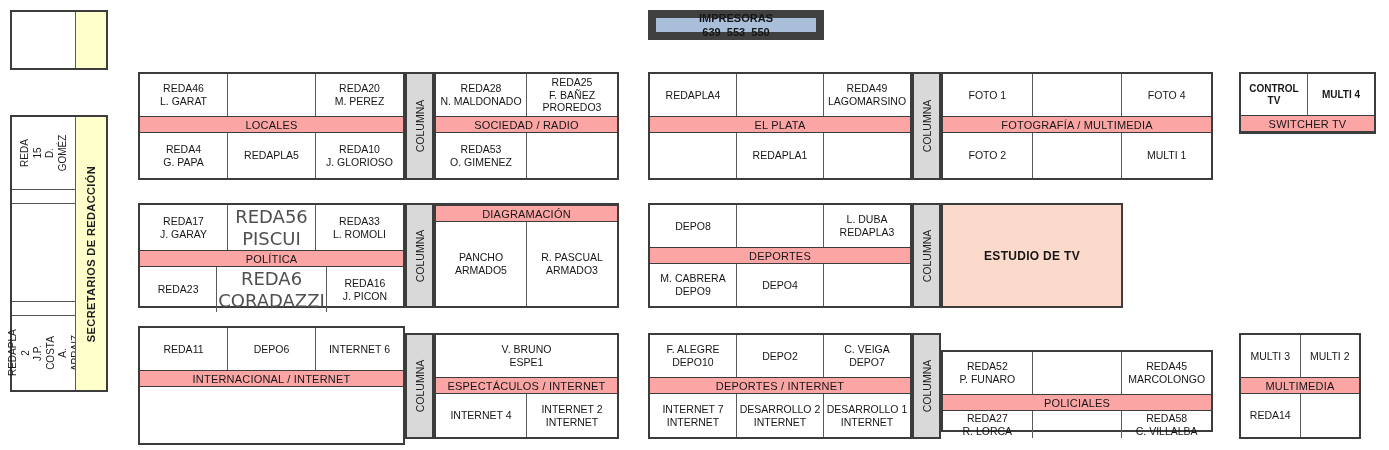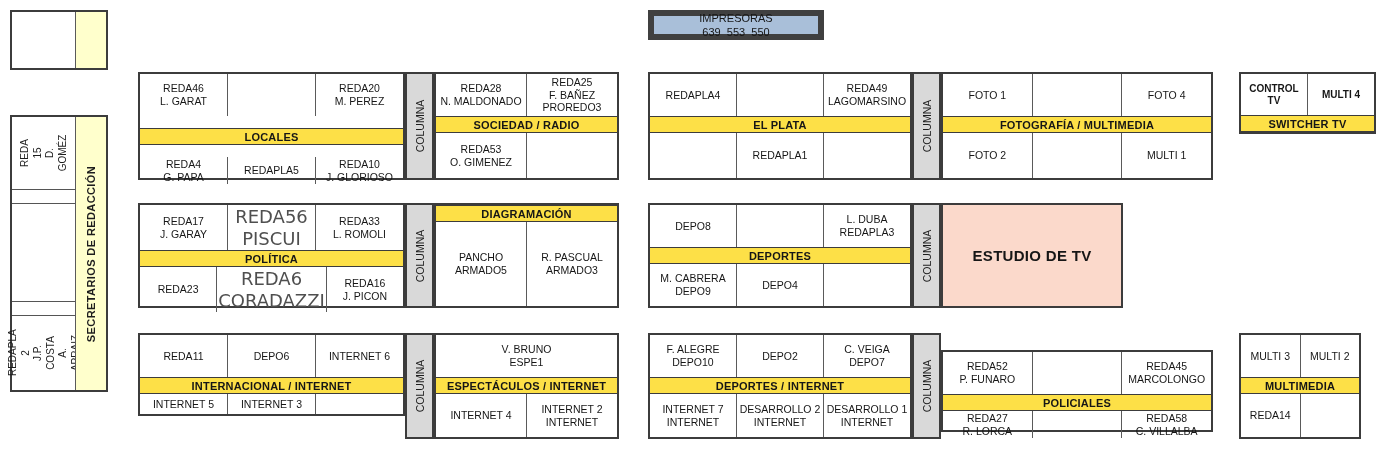--- a/index.html
+++ b/index.html
@@ -17,41 +17,41 @@
   .rfill{flex:1;font-weight:bold;}
   .cell{
     flex:1;display:flex;align-items:center;justify-content:center;text-align:center;
     white-space:pre-line;font-size:10.5px;line-height:1.2;color:#161616;
     border-left:1px solid #5a5a5a;box-sizing:border-box;padding:1px;
   }
   .cell:first-child{border-left:none;}
   .cell.alt{font-family:"DejaVu Sans",sans-serif;font-size:18px;color:#4f4f4f;}
   .cell.sm{font-size:10px;}
   .band{
-    flex:0 0 17px;box-sizing:border-box;background:#fde047;
+    flex:0 0 17px;box-sizing:border-box;background:#fca5a5;
     border-top:1px solid #3c3c3c;border-bottom:1px solid #3c3c3c;
     display:flex;align-items:center;justify-content:center;
-    font-weight:bold;font-size:11px;letter-spacing:.2px;
+    font-weight:normal;font-size:11px;letter-spacing:.2px;
   }
   .strip{position:absolute;box-sizing:border-box;border:2px solid #3c3c3c;background:#D9D9D9;}
   .vtext{
     position:absolute;top:50%;left:50%;
     transform:translate(-50%,-50%) rotate(-90deg);
     white-space:nowrap;font-size:10.5px;color:#1d1d1d;
   }
   .vtext.pre{white-space:pre-line;text-align:center;font-size:10px;line-height:1.25;}
   .vtext.bold{font-weight:bold;font-size:11px;letter-spacing:.4px;}
   .studio{
     background:#FBD9CB;align-items:center;justify-content:center;
-    font-weight:bold;font-size:15px;letter-spacing:.3px;
+    font-weight:bold;font-size:12px;letter-spacing:.3px;
   }
   .printer{
-    position:absolute;box-sizing:border-box;border:6px solid #404040;background:#A9BFD9;
+    position:absolute;box-sizing:border-box;border:8px solid #404040;background:#A9BFD9;
     display:flex;flex-direction:column;align-items:center;justify-content:center;
-    font-weight:normal;font-size:11px;line-height:1.3;
+    font-weight:bold;font-size:11px;line-height:1.3;
   }
   .printer .nums{white-space:pre;}
   .tlbox{
     position:absolute;box-sizing:border-box;border:2px solid #3c3c3c;background:#fff;display:flex;
   }
   .tl-left{flex:1;}
   .tl-right{flex:0 0 30px;background:#FFFFCC;border-left:1px solid #5a5a5a;}
   .leftmod{
     position:absolute;box-sizing:border-box;border:2px solid #3c3c3c;background:#fff;display:flex;
   }
@@ -88,21 +88,21 @@
     <div class="ycol">
       <span class="vtext bold">SECRETARIOS DE REDACCIÓN</span>
     </div>
   </div>
 
   <div class="printer" style="left:648px;top:10px;width:176px;height:30px;">
     <span>IMPRESORAS</span>
     <span class="nums">639  553  550</span>
   </div>
 
-  <div class="tbl" style="left:138px;top:72px;width:267px;height:108px;gap:12px;">
+  <div class="tbl" style="left:138px;top:72px;width:267px;height:108px;">
     <div class="row rtop">
       <div class="cell">REDA46
 L. GARAT</div>
       <div class="cell"></div>
       <div class="cell">REDA20
 M. PEREZ</div>
     </div>
     <div class="band">LOCALES</div>
     <div class="row rbot">
       <div class="cell">REDA4
@@ -224,32 +224,27 @@
   </div>
 
   <div class="strip" style="left:912px;top:203px;width:29px;height:105px;">
     <span class="vtext">COLUMNA</span>
   </div>
 
   <div class="tbl studio" style="left:941px;top:203px;width:182px;height:105px;">
     <span>ESTUDIO DE TV</span>
   </div>
 
-  <div class="tbl" style="left:138px;top:333px;width:267px;height:83px;">
+  <div class="tbl" style="left:138px;top:326px;width:267px;height:119px;">
     <div class="row rtop">
       <div class="cell">REDA11</div>
       <div class="cell">DEPO6</div>
       <div class="cell">INTERNET 6</div>
     </div>
     <div class="band">INTERNACIONAL / INTERNET</div>
-    <div class="row rbot">
-      <div class="cell">INTERNET 5</div>
-      <div class="cell">INTERNET 3</div>
-      <div class="cell"></div>
-    </div>
   </div>
 
   <div class="strip" style="left:405px;top:333px;width:29px;height:106px;">
     <span class="vtext">COLUMNA</span>
   </div>
 
   <div class="tbl" style="left:434px;top:333px;width:185px;height:106px;">
     <div class="row rtop">
       <div class="cell">V. BRUNO
 ESPE1</div>

